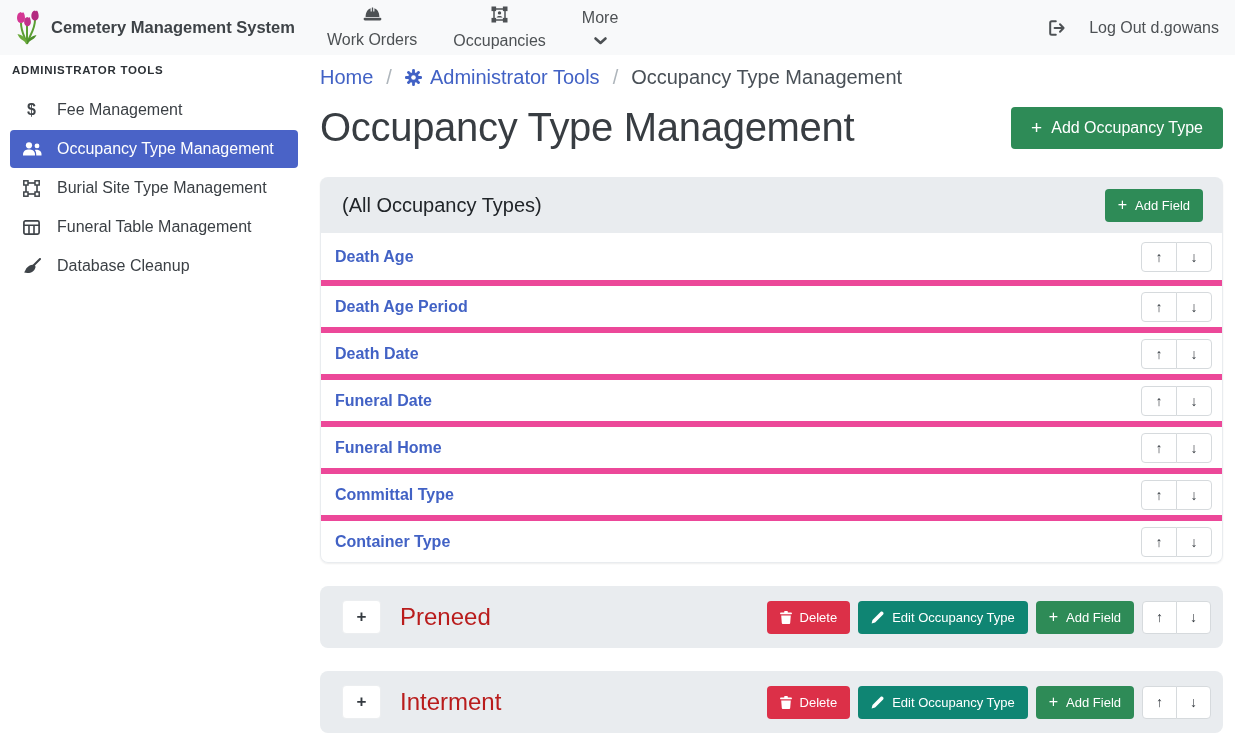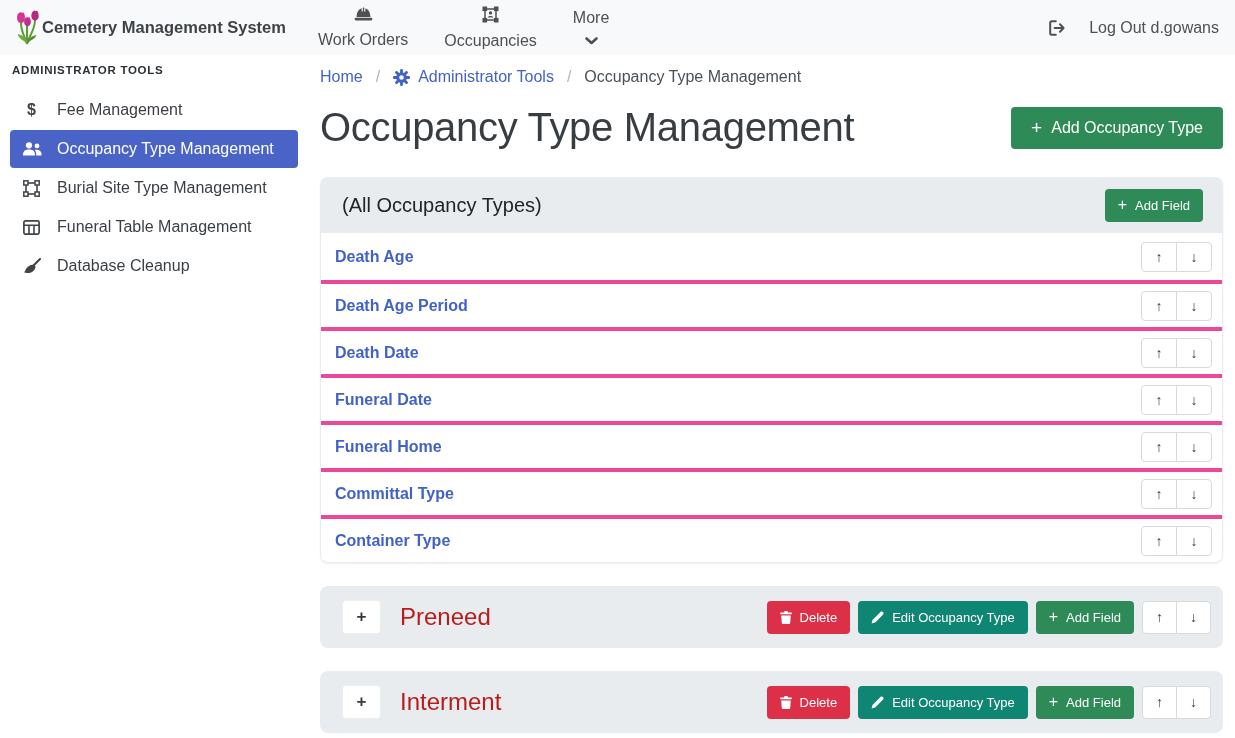--- a/index.html
+++ b/index.html
@@ -11,21 +11,21 @@
   }
   button { font-family: inherit; cursor: pointer; }
   a { cursor: pointer; }
 
   
   .navbar {
     height: 55px; background: #f8f9fa;
     display: flex; align-items: center;
     padding: 0 16px 0 12px;
   }
-  .brand { display: flex; align-items: center; cursor: pointer; }
+  .brand { display: flex; align-items: center; gap: 9px; cursor: pointer; }
   .brand-text { font-weight: 700; font-size: 16.5px; color: #3e4347; }
   .nav-links { display: flex; align-items: center; margin-left: 32px; gap: 36px; }
   .nav-item {
     display: flex; align-items: center; gap: 9px;
     font-size: 16px; color: #4d5154; flex-direction: column;
   }
   .logout { margin-left: auto; display: flex; align-items: center; gap: 22px; font-size: 16px; color: #4d5154; }
 
   
   .layout { display: flex; height: 683px; }
@@ -43,21 +43,21 @@
     border-radius: 4px; font-size: 16px; color: #3a3f44;
   }
   .side-item .icn { width: 21px; display: flex; justify-content: center; align-items: center; color: #3f4449; }
   .side-item.active { background: #4a63c7; color: #ffffff; }
   .side-item.active .icn { color: #ffffff; }
   .dollar-glyph { font-weight: 700; font-size: 16px; }
 
   
   .content { flex: 1; padding: 10px 12px 0 12px; }
 
-  .breadcrumb { display: flex; align-items: center; font-size: 16px; height: 24px; margin-bottom: 16px; }
+  .breadcrumb { display: flex; align-items: center; font-size: 20px; height: 24px; margin-bottom: 16px; }
   .crumb-link { color: #4262c5; text-decoration: none; display: flex; align-items: center; gap: 8px; }
   .crumb-sep { color: #aeb5bb; margin: 0 13px; }
   .crumb-current { color: #495057; }
 
   .title-row { display: flex; justify-content: space-between; align-items: center; margin-bottom: 27px; }
   .page-title { font-size: 40px; font-weight: 400; color: #383d42; letter-spacing: -.3px; }
   .btn { border: none; border-radius: 4px; color: #fff; display: inline-flex; align-items: center; justify-content: center; }
   .btn .plus { font-size: 19px; font-weight: 400; line-height: 1; margin-right: 9px; }
   .btn-green { background: #2e8b57; }
   .btn-teal  { background: #0f8573; }
@@ -70,21 +70,21 @@
   .card { border-radius: 8px; box-shadow: 0 1px 2px rgba(0,0,0,.07); }
   .card-header {
     background: #e9ecef; height: 56px; border-radius: 8px 8px 0 0;
     display: flex; align-items: center; justify-content: space-between;
     padding: 0 20px 0 22px;
   }
   .card-title { font-size: 20px; color: #212529; }
   .card-body { background: #fff; border: 1px solid #e9ecef; border-top: none; border-radius: 0 0 8px 8px; }
   .field-row {
     height: 47px; display: flex; align-items: center; justify-content: space-between;
-    padding: 0 10px 0 14px; border-top: 4px solid #ec4899;
+    padding: 0 10px 0 14px; border-top: 6px solid #ec4899;
   }
   .field-row:first-child { border-top: none; }
   .field-link { color: #4262c5; font-weight: 700; font-size: 16px; text-decoration: none; }
 
   .arrow-group { display: inline-flex; }
   .arrow-btn {
     width: 36px; height: 30px; background: #fff;
     border: 1px solid #d6dadd; color: #343a40;
     font-size: 14px; font-weight: 700;
     display: inline-flex; align-items: center; justify-content: center;

